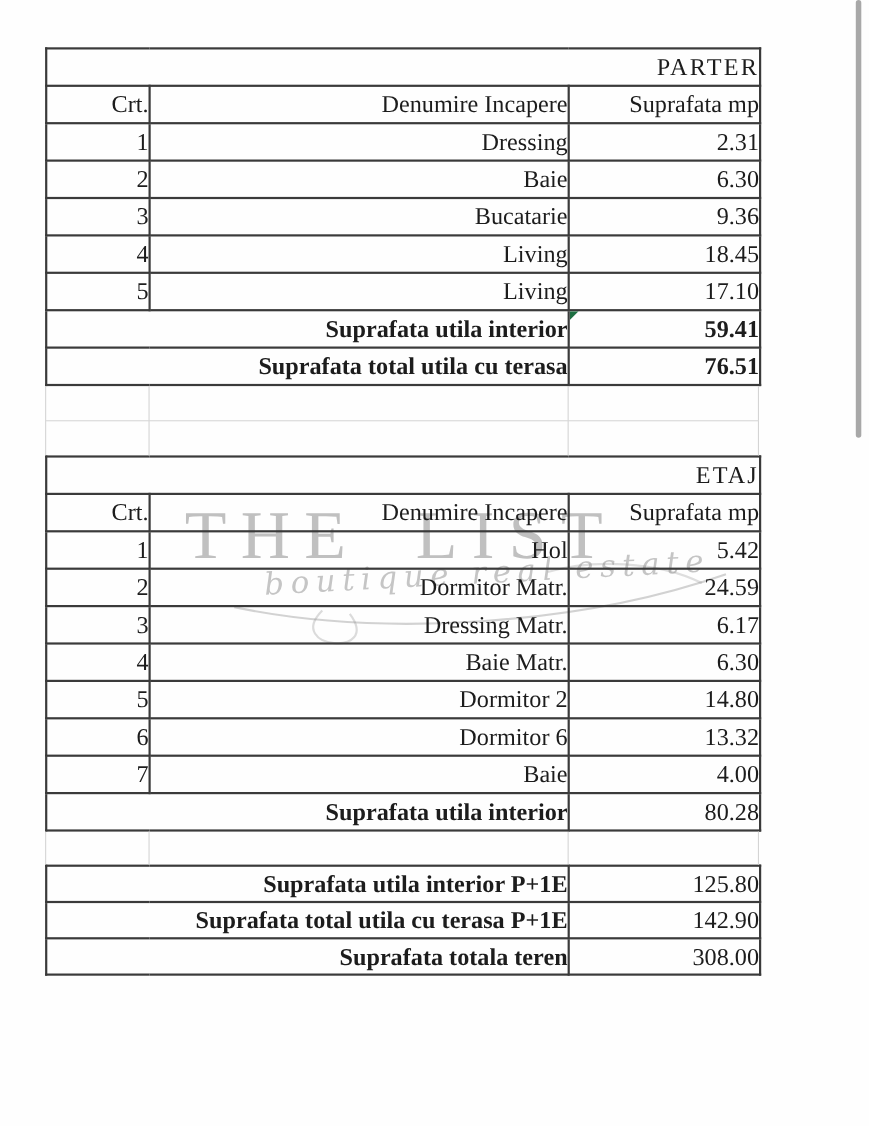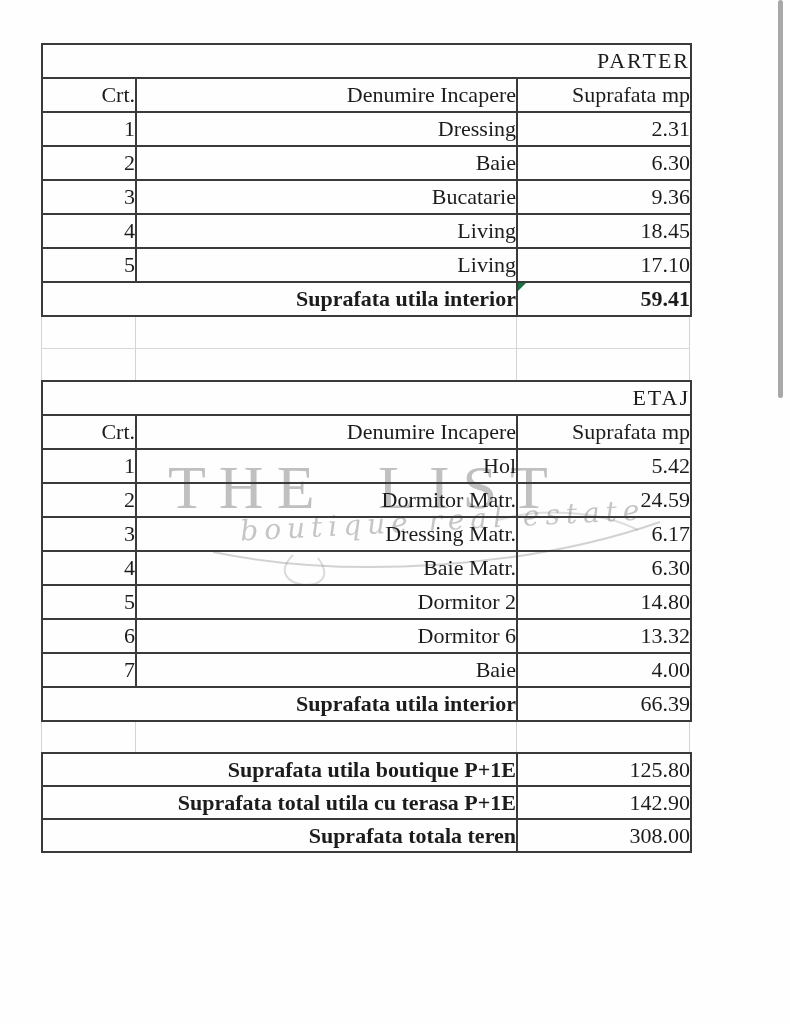--- a/index.html
+++ b/index.html
@@ -138,20 +138,24 @@
         <td>5</td>
         <td>Living</td>
         <td class="val">17.10</td>
       </tr>
       <tr>
         <td colspan="2" class="b">Suprafata utila interior</td>
         <td class="val b marker-cell">
           <span class="corner-marker"></span><span>59.41</span>
         </td>
       </tr>
+      <tr>
+        <td colspan="2" class="b">Suprafata total utila cu terasa</td>
+        <td class="val b">76.51</td>
+      </tr>
     </tbody>
       </table>
 
     <div class="gap" style="height:63px;">
       <span class="v" style="left:0;"></span>
       <span class="v" style="left:94px;"></span>
       <span class="v" style="left:475px;"></span>
       <span class="v" style="left:648px;"></span>
       <span class="h" style="top:31px;"></span>
     </div>
@@ -201,41 +205,41 @@
         <td>Dormitor 6</td>
         <td class="val">13.32</td>
       </tr>
       <tr>
         <td>7</td>
         <td>Baie</td>
         <td class="val">4.00</td>
       </tr>
       <tr>
         <td colspan="2" class="b">Suprafata utila interior</td>
-        <td class="val">66.39</td>
+        <td class="val">80.28</td>
       </tr>
     </tbody>
       </table>
 
     <div class="gap" style="height:30px;">
       <span class="v" style="left:0;"></span>
       <span class="v" style="left:94px;"></span>
       <span class="v" style="left:475px;"></span>
       <span class="v" style="left:648px;"></span>
     </div>
 
     <table class="grid">
       <colgroup>
           <col style="width:94px">
           <col style="width:381px">
           <col style="width:174px">
         </colgroup>
       <tbody>
           <tr>
-        <td colspan="2" class="b" style="height:31px;">Suprafata utila boutique P+1E</td>
+        <td colspan="2" class="b" style="height:31px;">Suprafata utila interior P+1E</td>
         <td class="val" style="height:31px;padding-left:43px;">125.80</td>
       </tr>
       <tr>
         <td colspan="2" class="b" style="height:31px;">Suprafata total utila cu terasa P+1E</td>
         <td class="val" style="height:31px;">142.90</td>
       </tr>
       <tr>
         <td colspan="2" class="b" style="height:31px;">Suprafata totala teren</td>
         <td class="val" style="height:31px;margin-left:26px;">308.00</td>
       </tr>

